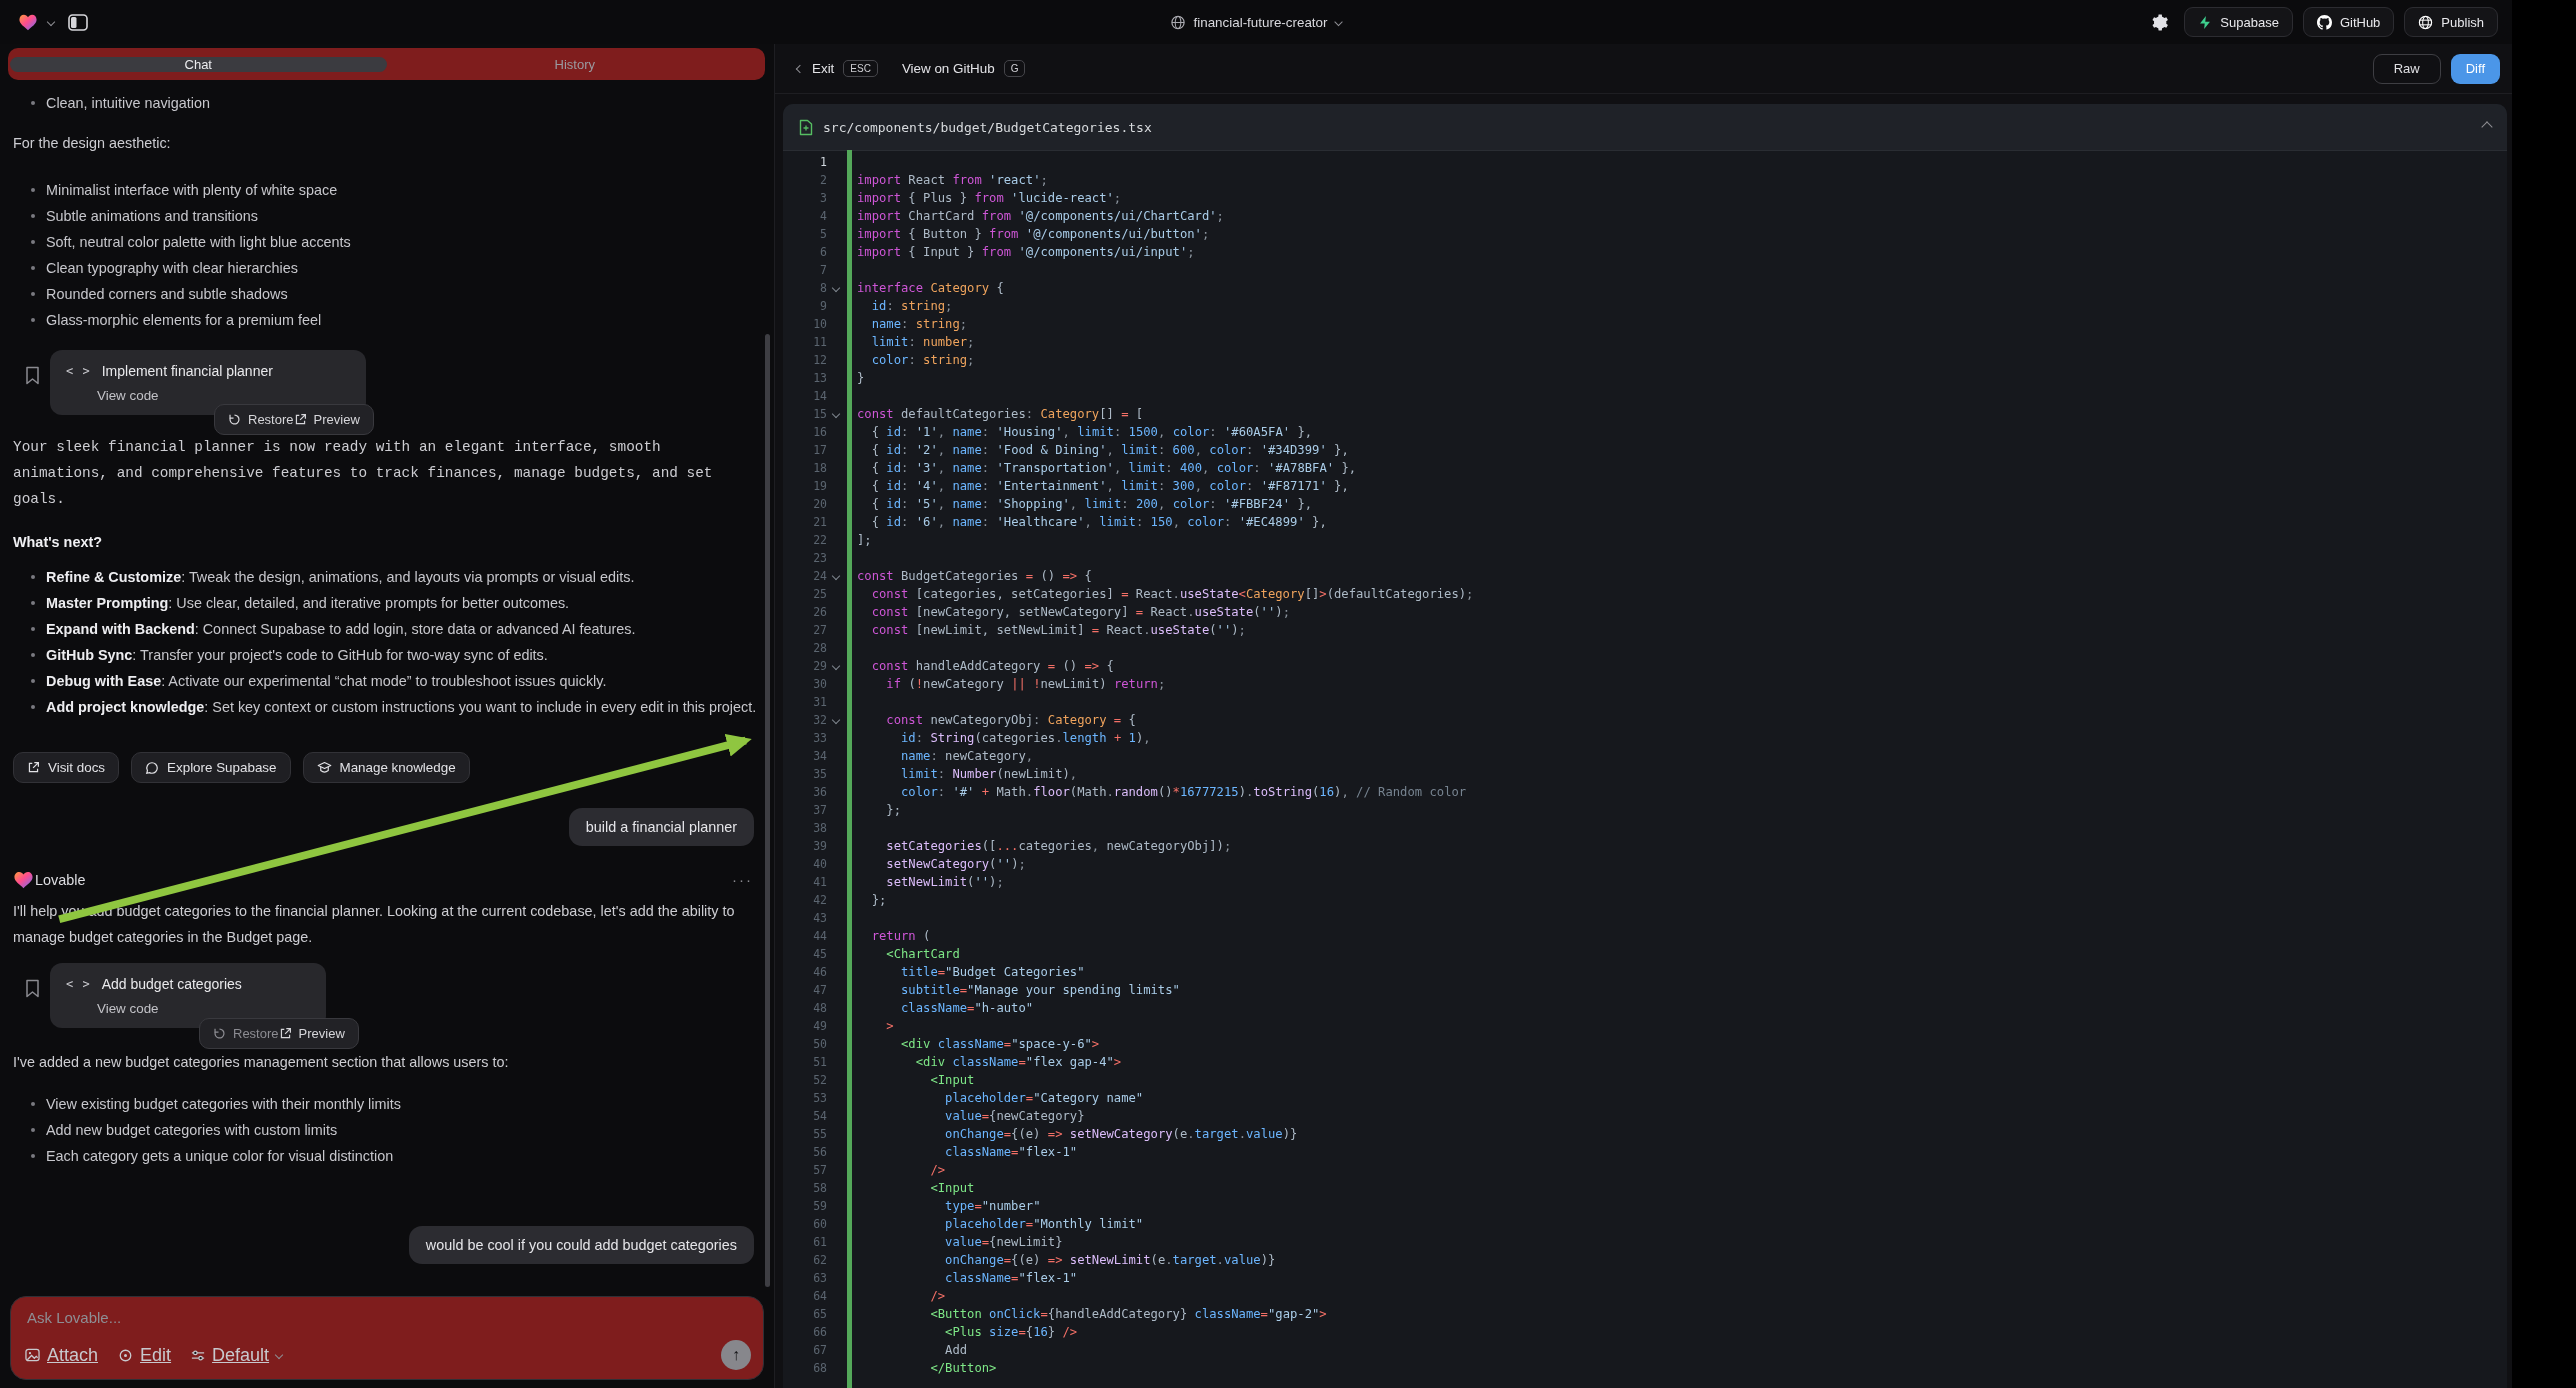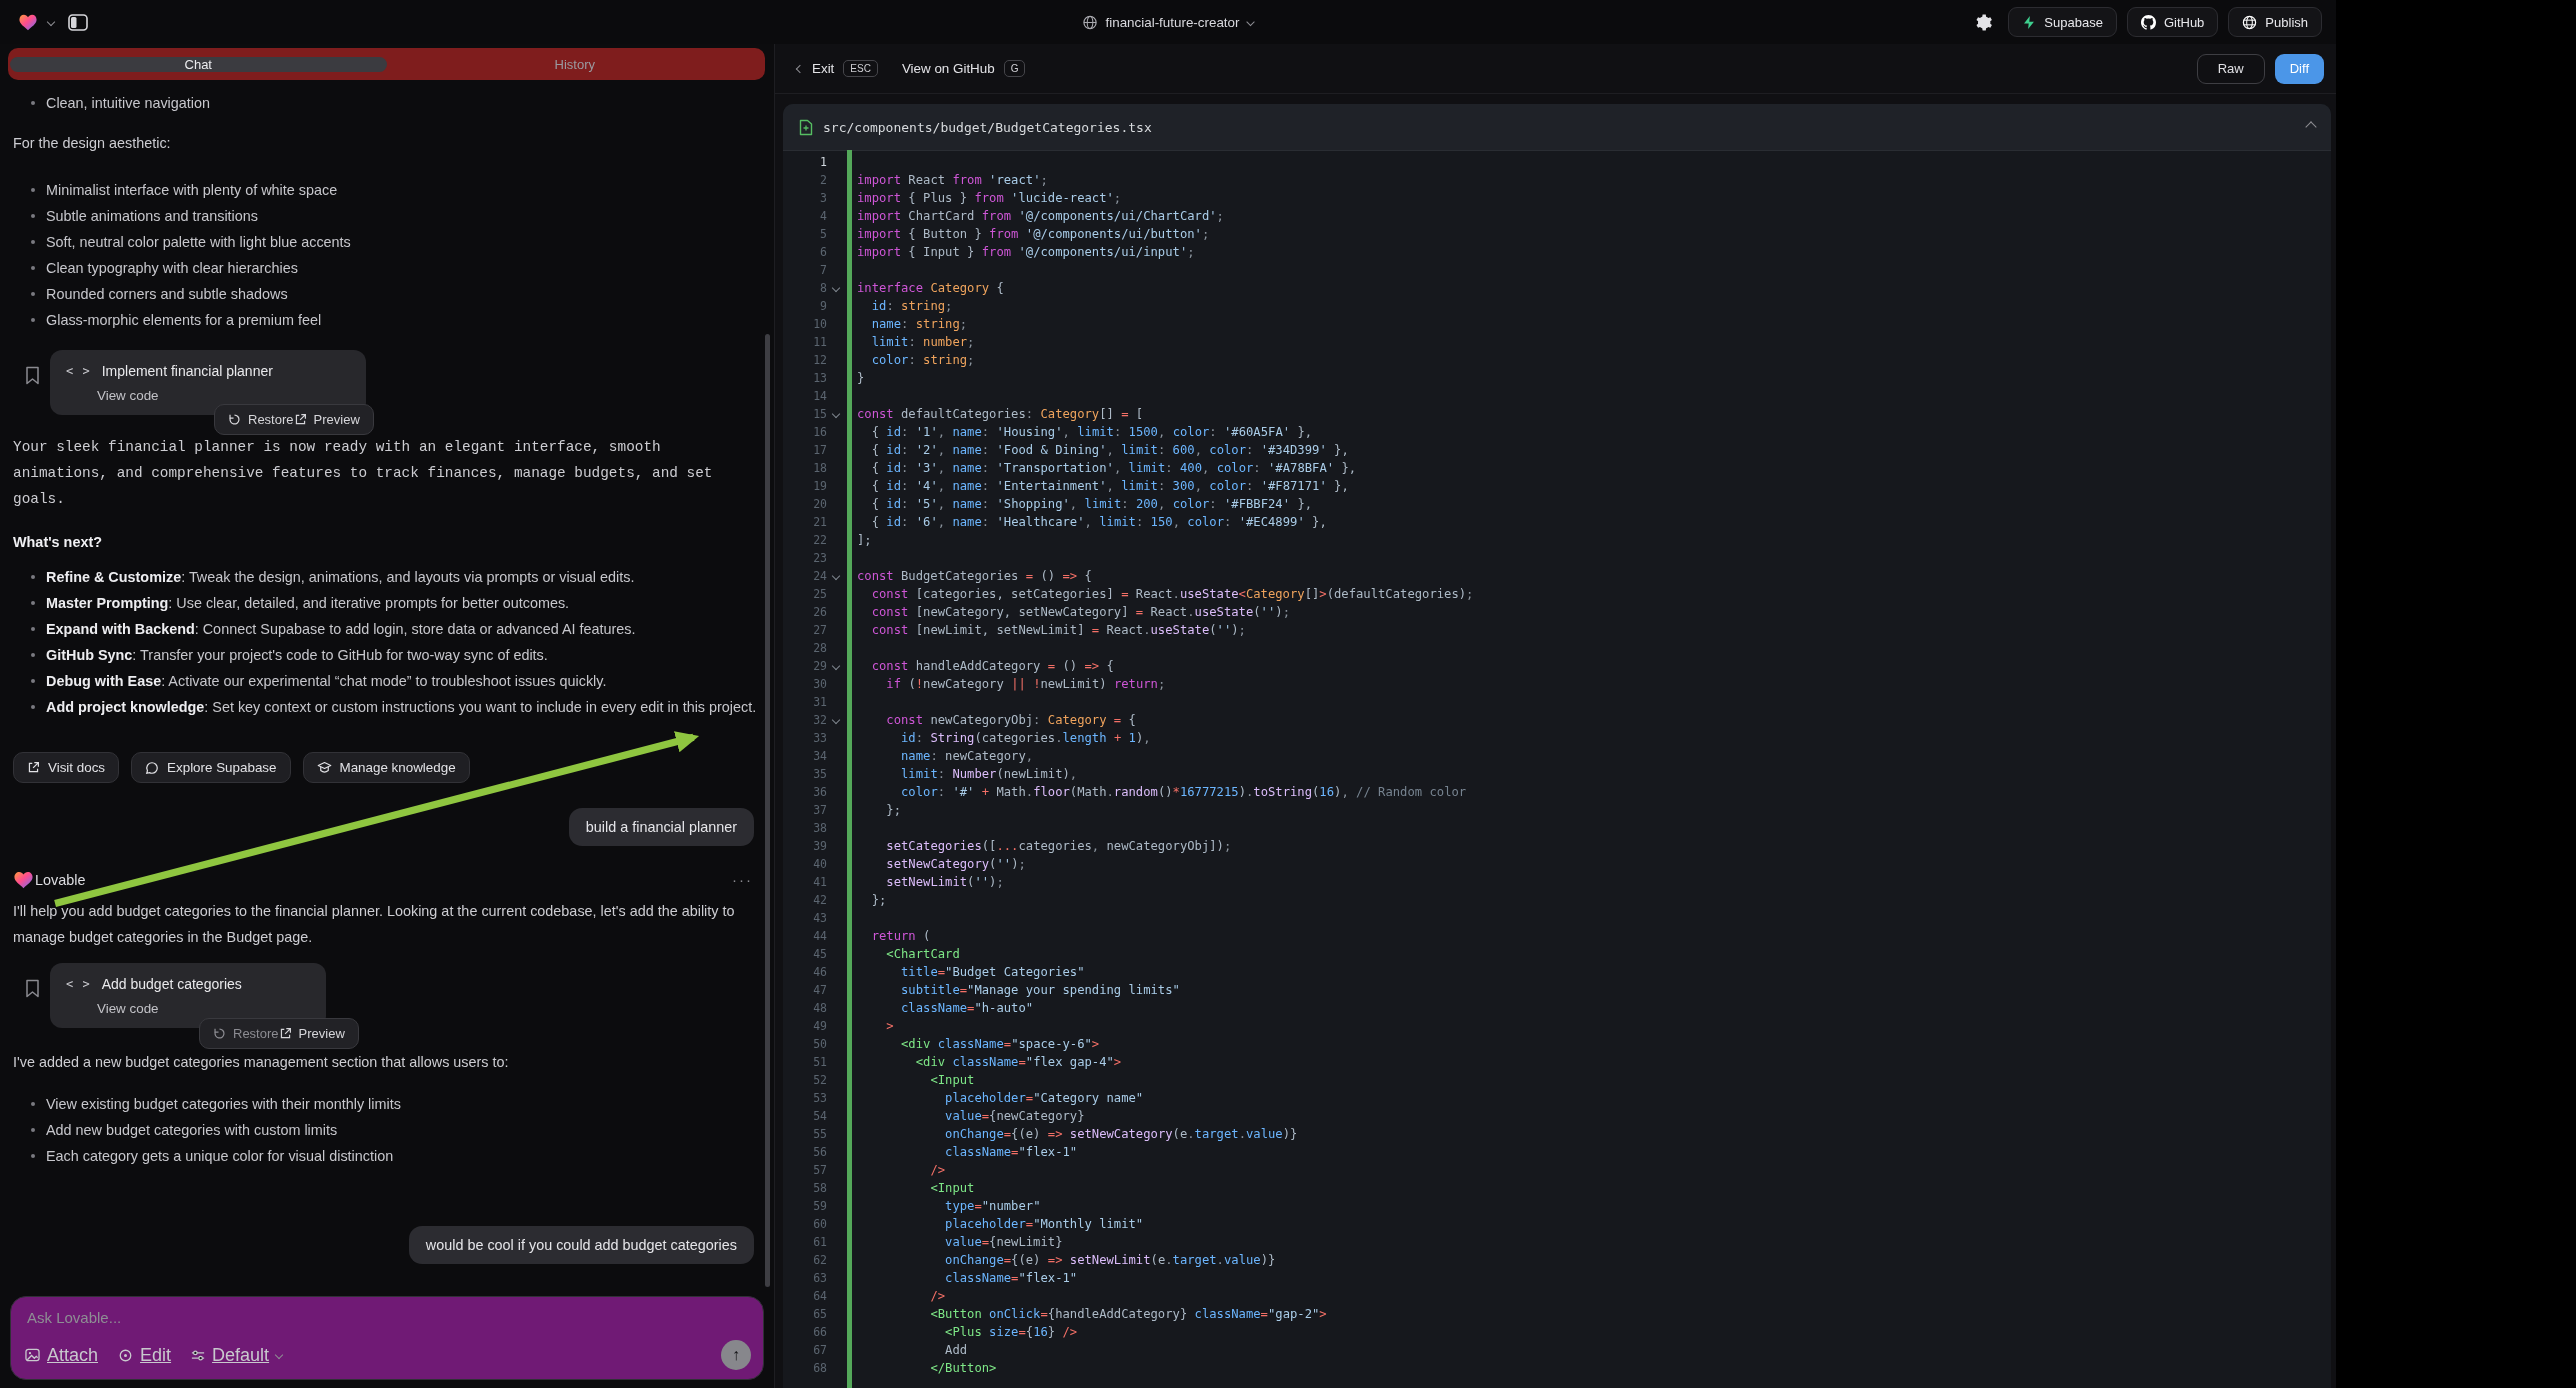--- a/index.html
+++ b/index.html
@@ -1,16 +1,16 @@
 <!DOCTYPE html>
 <html><head>
 <meta charset="utf-8">
 <style>
   html,body{margin:0;padding:0;background:#000;}
-  .app{position:relative;width:2336px;height:1388px;background:#0B0B0D;font-family:"Liberation Sans",sans-serif;overflow:hidden;color:#ddd;}
+  .app{position:relative;width:2512px;height:1388px;background:#0B0B0D;font-family:"Liberation Sans",sans-serif;overflow:hidden;color:#ddd;}
   svg{display:block}
 
   
   .topbar{position:absolute;left:0;top:0;width:100%;height:44px;background:#0B0B0D;border-bottom:1px solid #1E1E22;display:flex;align-items:center;}
   .tb-left{display:flex;align-items:center;gap:10px;padding-left:18px;}
   .tb-center{position:absolute;left:50%;transform:translateX(-50%);display:flex;align-items:center;gap:8px;}
   .tb-right{margin-left:auto;display:flex;align-items:center;gap:10px;padding-right:14px;}
   .tb-btn{display:flex;align-items:center;gap:8px;height:30px;padding:0 13px;border:1px solid #2C2C31;border-radius:9px;background:#141417;color:#E8E8EC;font-size:13px;cursor:pointer;}
   .icon-btn{background:none;border:none;padding:4px;cursor:pointer;}
   .proj-title{font-size:13.4px;color:#D9D9DE;}
@@ -46,21 +46,21 @@
   .chip{display:flex;align-items:center;gap:8px;height:31px;padding:0 13px;background:#1F1F23;border:1px solid #323237;border-radius:10px;font-size:13.4px;color:#E2E2E6;cursor:pointer;}
 
   .bubble-row{display:flex;justify-content:flex-end;padding-right:7px;}
   .bubble{background:#2C2C31;border-radius:13px;padding:11px 17px;font-size:14.4px;color:#E5E5E9;max-width:428px;}
 
   .lv-head{display:flex;align-items:center;gap:1px;}
   .lv-name{font-size:14.4px;color:#DEDEE2;}
   .dots{margin-left:auto;margin-right:8px;color:#8A8A90;font-size:15px;letter-spacing:2px;}
 
   
-  .composer{position:absolute;left:10px;right:10px;bottom:8px;height:84px;background:#701a75;border:1px solid #303036;border-radius:16px;box-sizing:border-box;padding:12px 12px 10px 16px;}
+  .composer{position:absolute;left:10px;right:10px;bottom:8px;height:84px;background:#7f1d1d;border:1px solid #303036;border-radius:16px;box-sizing:border-box;padding:12px 12px 10px 16px;}
   .composer textarea{background:transparent;border:none;outline:none;resize:none;width:100%;height:26px;font-family:"Liberation Sans",sans-serif;font-size:15px;color:#E5E5E9;padding:0;}
   .composer textarea::placeholder{color:#8E8E94;}
   .comp-row{position:absolute;left:14px;right:12px;bottom:9px;display:flex;align-items:center;gap:20px;}
   .comp-item{display:flex;align-items:center;gap:7px;font-size:18px;color:#C8C8CD;cursor:pointer;text-decoration:underline;}
   .send{margin-left:auto;width:30px;height:30px;border-radius:50%;background:#87878C;border:none;display:flex;align-items:center;justify-content:center;color:#141416;font-size:16px;font-weight:bold;cursor:pointer;}
 
   
   .right{position:absolute;left:774px;top:44px;right:0;bottom:0;background:#101013;border-left:1px solid #1E1E22;}
   .rtoolbar{position:absolute;left:0;right:0;top:0;height:50px;border-bottom:1px solid #1E1E22;display:flex;align-items:center;padding:0 12px 0 22px;box-sizing:border-box;gap:10px;}
   .rt-item{display:flex;align-items:center;gap:9px;font-size:13.4px;color:#E3E3E7;cursor:pointer;}

